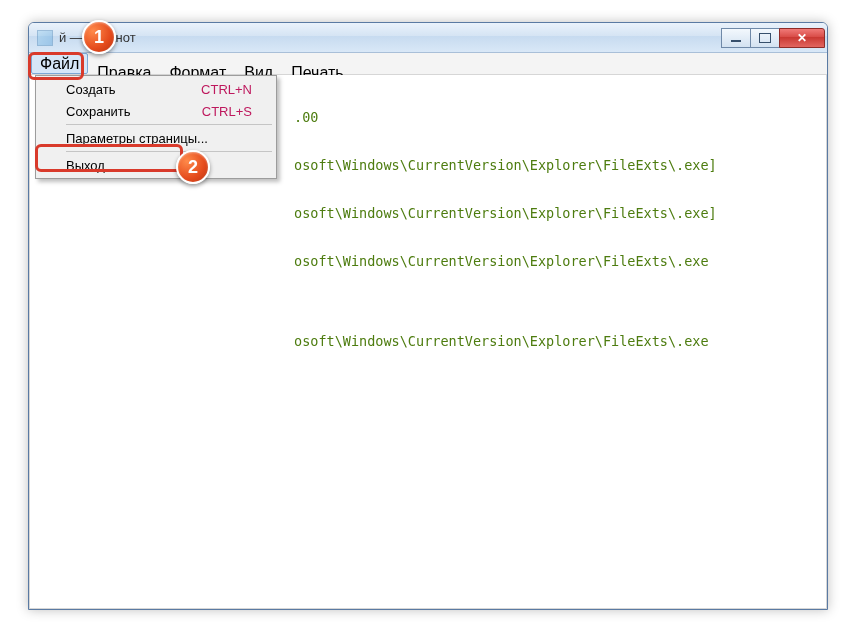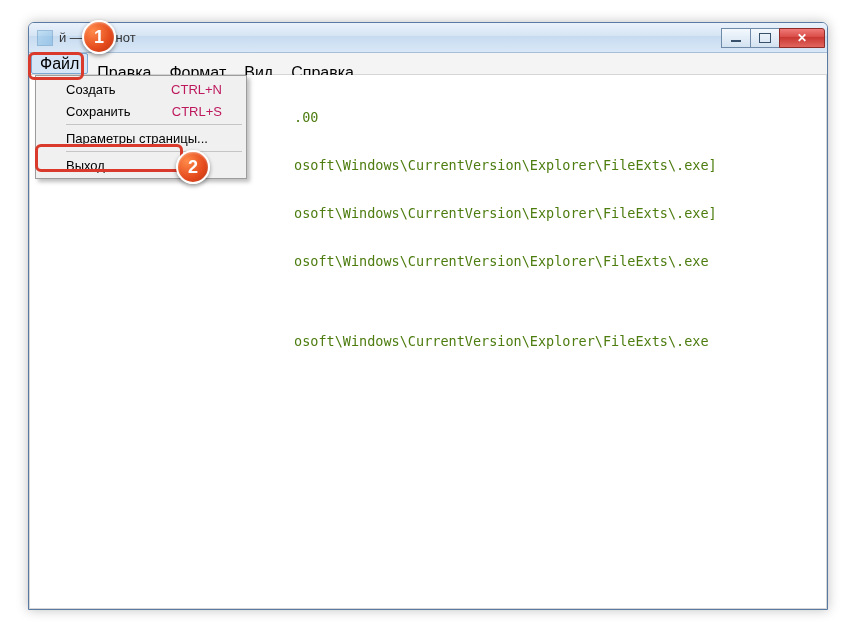--- a/index.html
+++ b/index.html
@@ -100,21 +100,21 @@
     white-space: pre;
     overflow:hidden;
     border: 1px solid #d6d6d6;
     border-top:none;
   }
   .text-line { display:block; }
   .dropdown {
     position:absolute;
     left: 35px;
     top: 75px;
-    width: 212px;
+    width: 242px;
     background:#f0f0f0;
     border:1px solid #9c9c9c;
     box-shadow: 3px 3px 4px rgba(0,0,0,0.25);
     padding: 2px;
     z-index: 50;
   }
   .dd-item {
     display:flex;
     align-items:center;
     height: 22px;
@@ -172,21 +172,21 @@
       <div class="win-btn max"></div>
       <div class="win-btn close"></div>
     </div>
   </div>
 
   <div class="menubar">
     <div class="menu-item active">Файл</div>
     <div class="menu-item">Правка</div>
     <div class="menu-item">Формат</div>
     <div class="menu-item">Вид</div>
-    <div class="menu-item">Справка</div>
+    <div class="menu-item">Печать</div>
   </div>
 
   <div class="content-area">
     <span class="text-line">                                .00</span>
     <span class="text-line">                                osoft\Windows\CurrentVersion\Explorer\FileExts\.exe]</span>
     <span class="text-line">                                osoft\Windows\CurrentVersion\Explorer\FileExts\.exe]</span>
     <span class="text-line">                                osoft\Windows\CurrentVersion\Explorer\FileExts\.exe</span>
     <span class="text-line"></span>
     <span class="text-line">                                osoft\Windows\CurrentVersion\Explorer\FileExts\.exe</span>
   </div>

